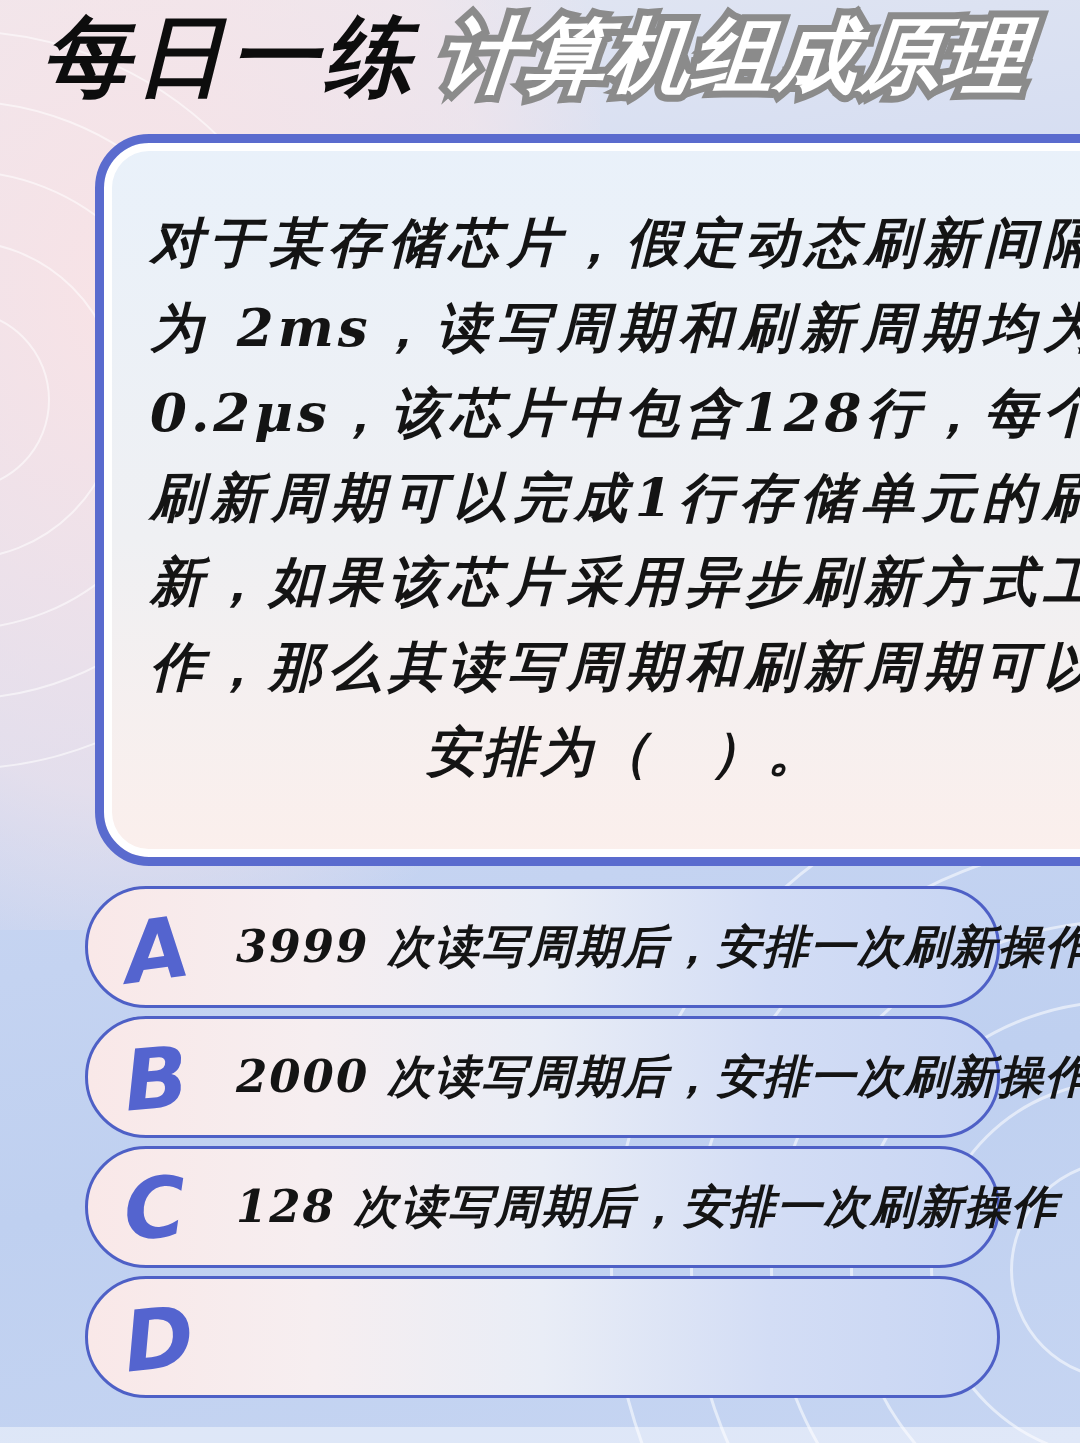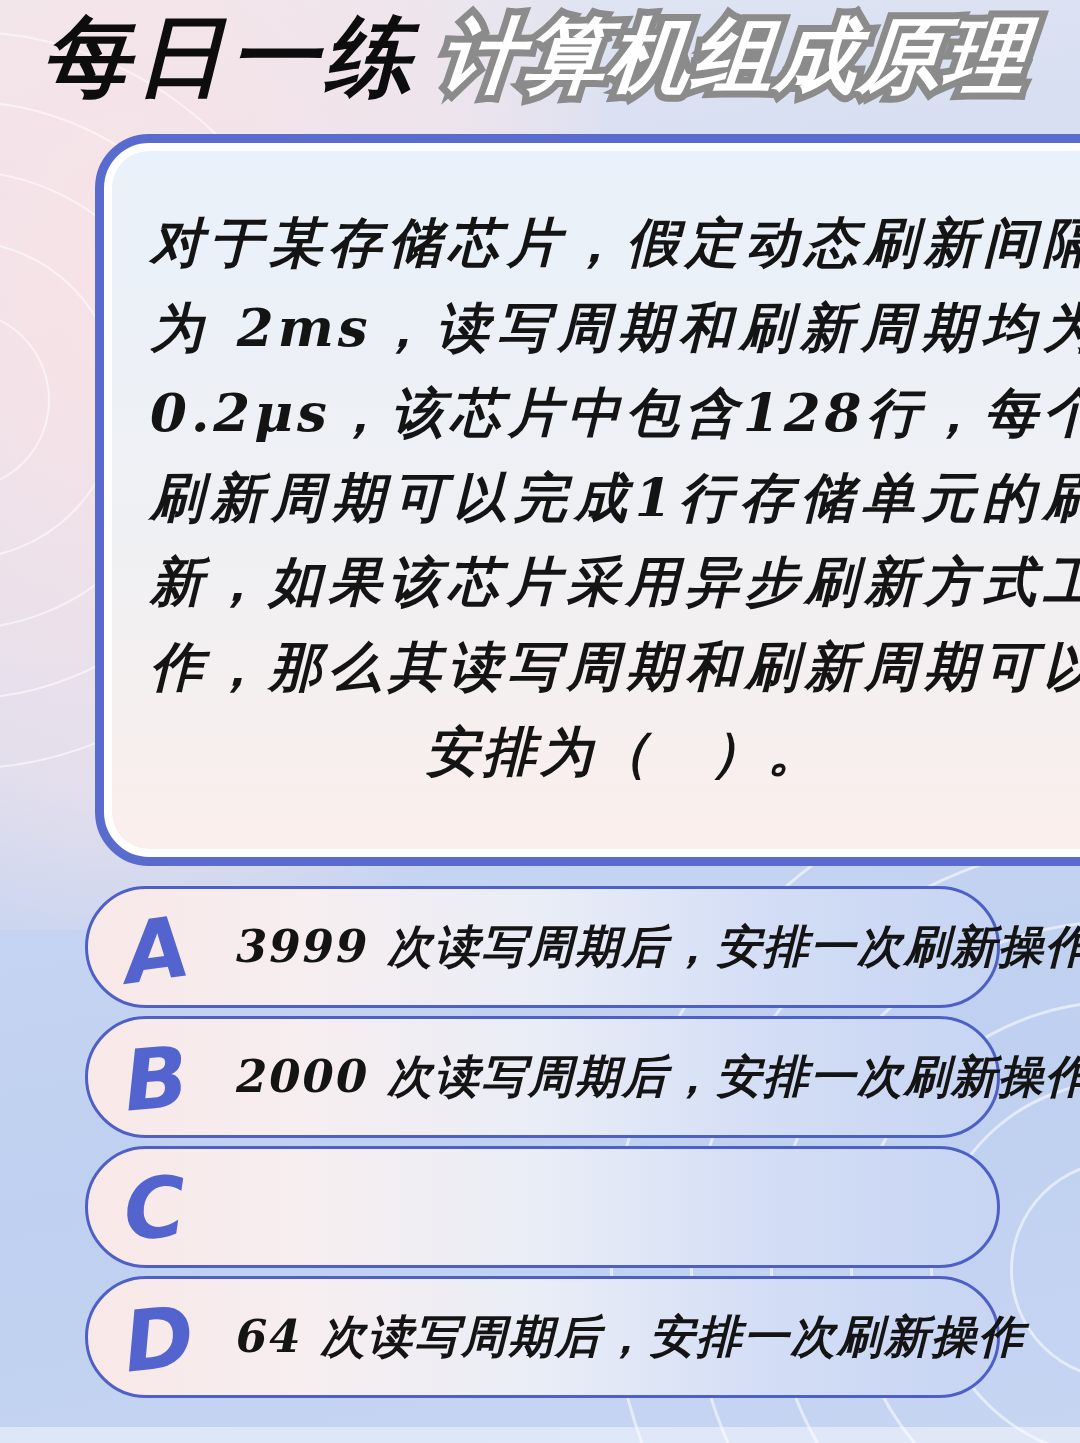--- a/index.html
+++ b/index.html
@@ -131,20 +131,20 @@
     <div class="opt-text">3999 次读写周期后，安排一次刷新操作</div>
   </div>
 
   <div class="option opt-b">
     <div class="opt-letter rot-b">B</div>
     <div class="opt-text">2000 次读写周期后，安排一次刷新操作</div>
   </div>
 
   <div class="option opt-c">
     <div class="opt-letter rot-c">C</div>
+    <div class="opt-text">128 次读写周期后，安排一次刷新操作</div>
   </div>
 
   <div class="option opt-d">
     <div class="opt-letter rot-d">D</div>
-    <div class="opt-text">64 次读写周期后，安排一次刷新操作</div>
   </div>
 
 </div>
 
 </body></html>

